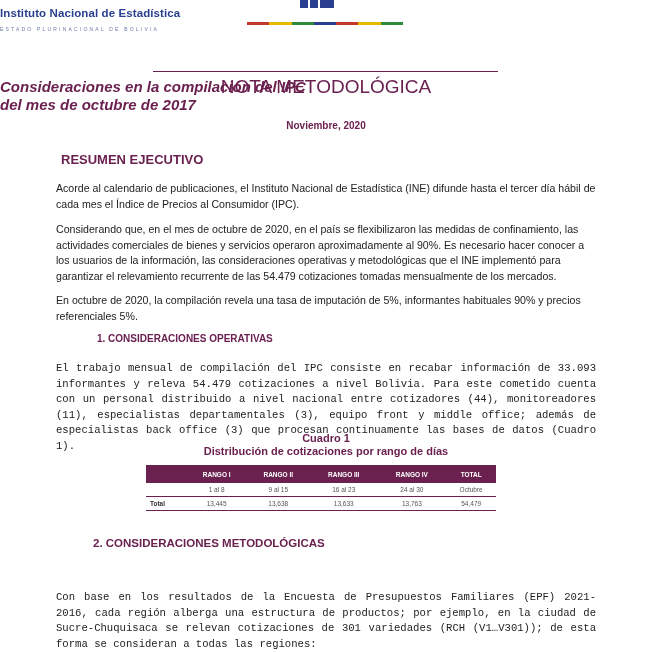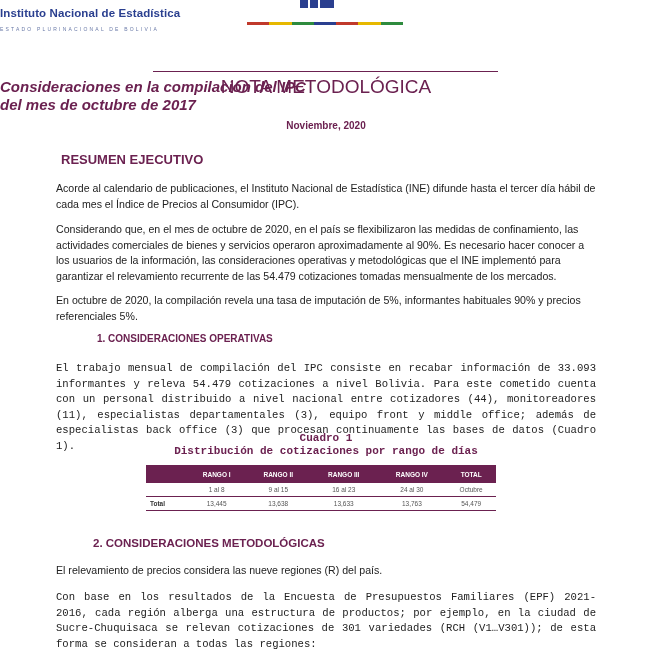--- a/index.html
+++ b/index.html
@@ -17,21 +17,21 @@
 
   .title { position: absolute; left: 0; right: 0; top: 44px; text-align: center; font-size: 19px; font-weight: normal; color: #6b2150; margin-top: 32px; }
   .title-rule { position: absolute; left: 153px; width: 345px; top: 71px; height: 1px; background: #6b2150; }
   .subtitle { position: absolute; left: 0; right: 0; top: 78px; font-size: 15px; font-weight: bold; color: #6b2150; line-height: 18px; font-style: italic; }
   .date { position: absolute; left: 0; right: 0; top: 120px; text-align: center; font-size: 10px; font-weight: bold; color: #6b2150; }
 
   .h-section { position: absolute; font-size: 13px; font-weight: bold; color: #6b2150; }
   .para { position: absolute; left: 56px; width: 540px; font-size: 10.6px; line-height: 15.5px; color: #222; }
   .justify { text-align: justify; text-align-last: left; font-family: Liberation Mono, monospace; }
 
-  .cuadro-title { position: absolute; left: 0; right: 0; text-align: center; font-size: 11px; font-weight: bold; color: #6b2150; line-height: 13px; font-family: Liberation Mono, monospace; }
+  .cuadro-title { position: absolute; left: 0; right: 0; text-align: center; font-size: 11px; font-weight: bold; color: #6b2150; line-height: 13px; }
 
   table.cuadro { position: absolute; left: 146px; top: 465px; width: 350px; border-collapse: collapse; font-size: 6.5px; color: #555; }
   table.cuadro th { background: #6b2150; color: #fff; font-weight: bold; height: 18px; text-align: center; padding: 0; }
   table.cuadro td { text-align: center; height: 13px; padding: 0; }
   table.cuadro tr.r1 td { border-bottom: 1px solid #6b2150; }
   table.cuadro tr.r2 td { border-bottom: 1px solid #6b2150; }
   table.cuadro td.label { text-align: left; padding-left: 4px; font-weight: bold; color: #333; }
 
   .cutoff { position: absolute; left: 56px; top: 645px; width: 540px; height: 7px; overflow: hidden; font-size: 10.6px; line-height: 15px; color: #444; }
 </style>
@@ -101,16 +101,15 @@
         <td>13,445</td>
         <td>13,638</td>
         <td>13,633</td>
         <td>13,763</td>
         <td>54,479</td>
       </tr>
     </tbody>
   </table>
 
   <div class="h-section" style="left:93px; top:537px; font-size:11.5px;">2. CONSIDERACIONES METODOLÓGICAS</div>
-  <div class="para" style="top:563px;">El relevamiento de precios considera las nueve regiones (R) del país.</div>
   <div class="para justify" style="top:590px;">Con base en los resultados de la Encuesta de Presupuestos Familiares (EPF) 2021-2016, cada región alberga una estructura de productos; por ejemplo, en la ciudad de Sucre-Chuquisaca se relevan cotizaciones de 301 variedades (RCH (V1…V301)); de esta forma se consideran a todas las regiones:</div>
   <div class="cutoff"></div>
 </div>
 
 </body></html>

